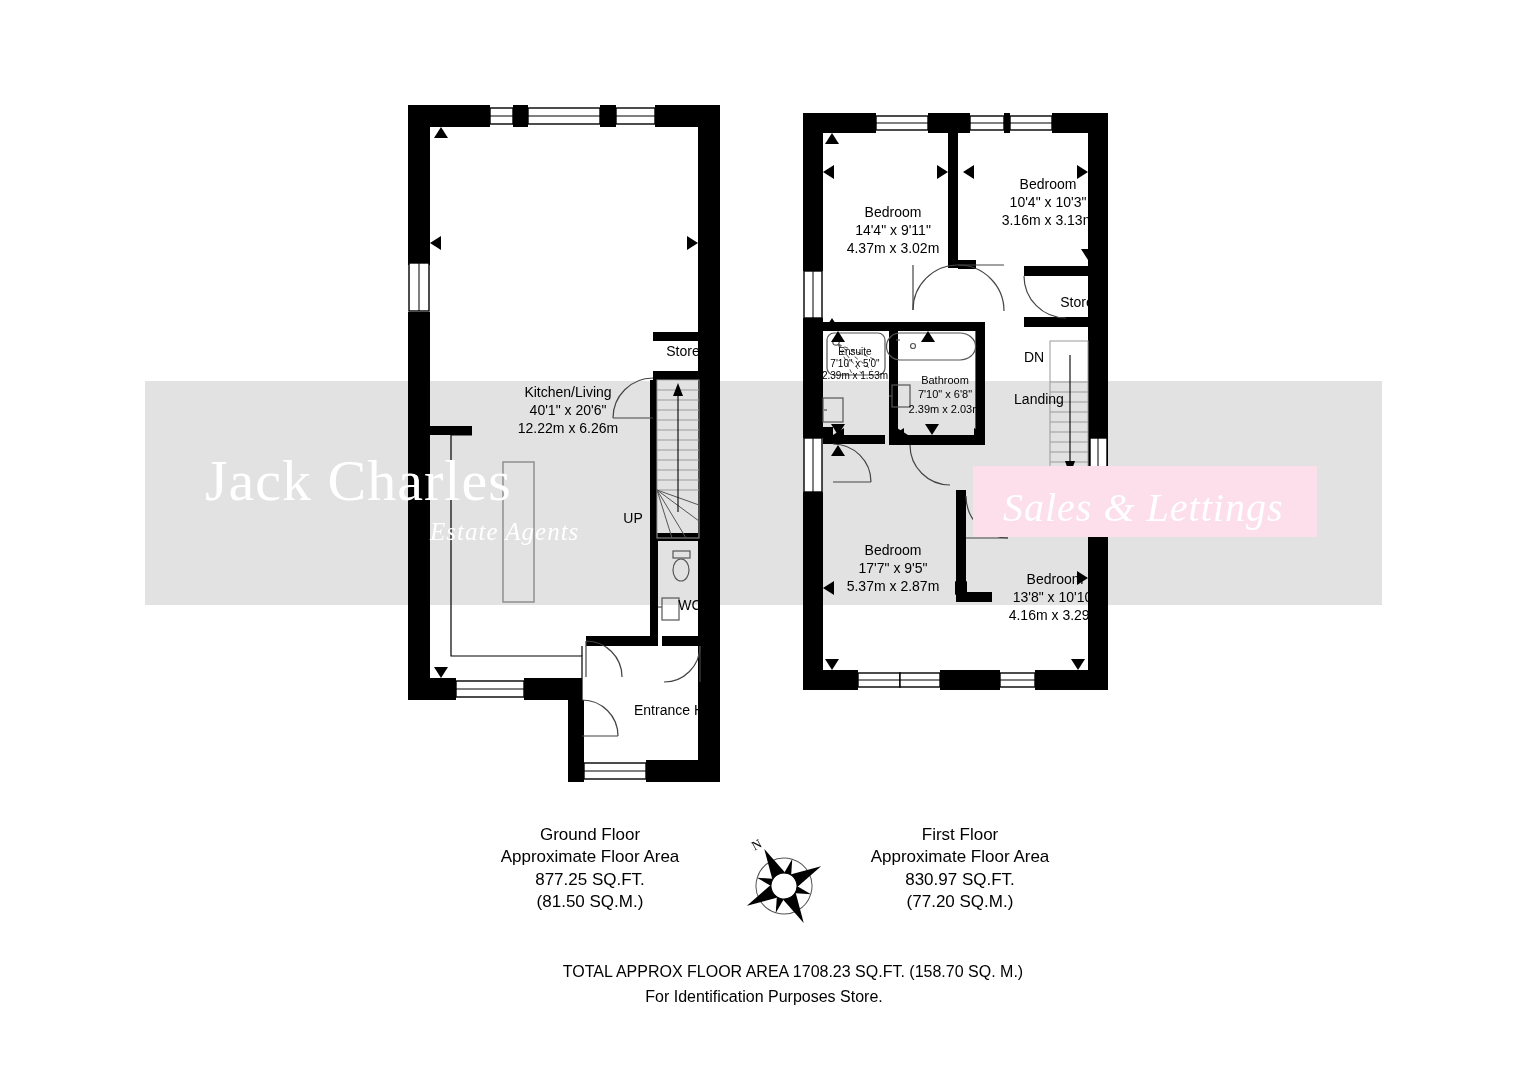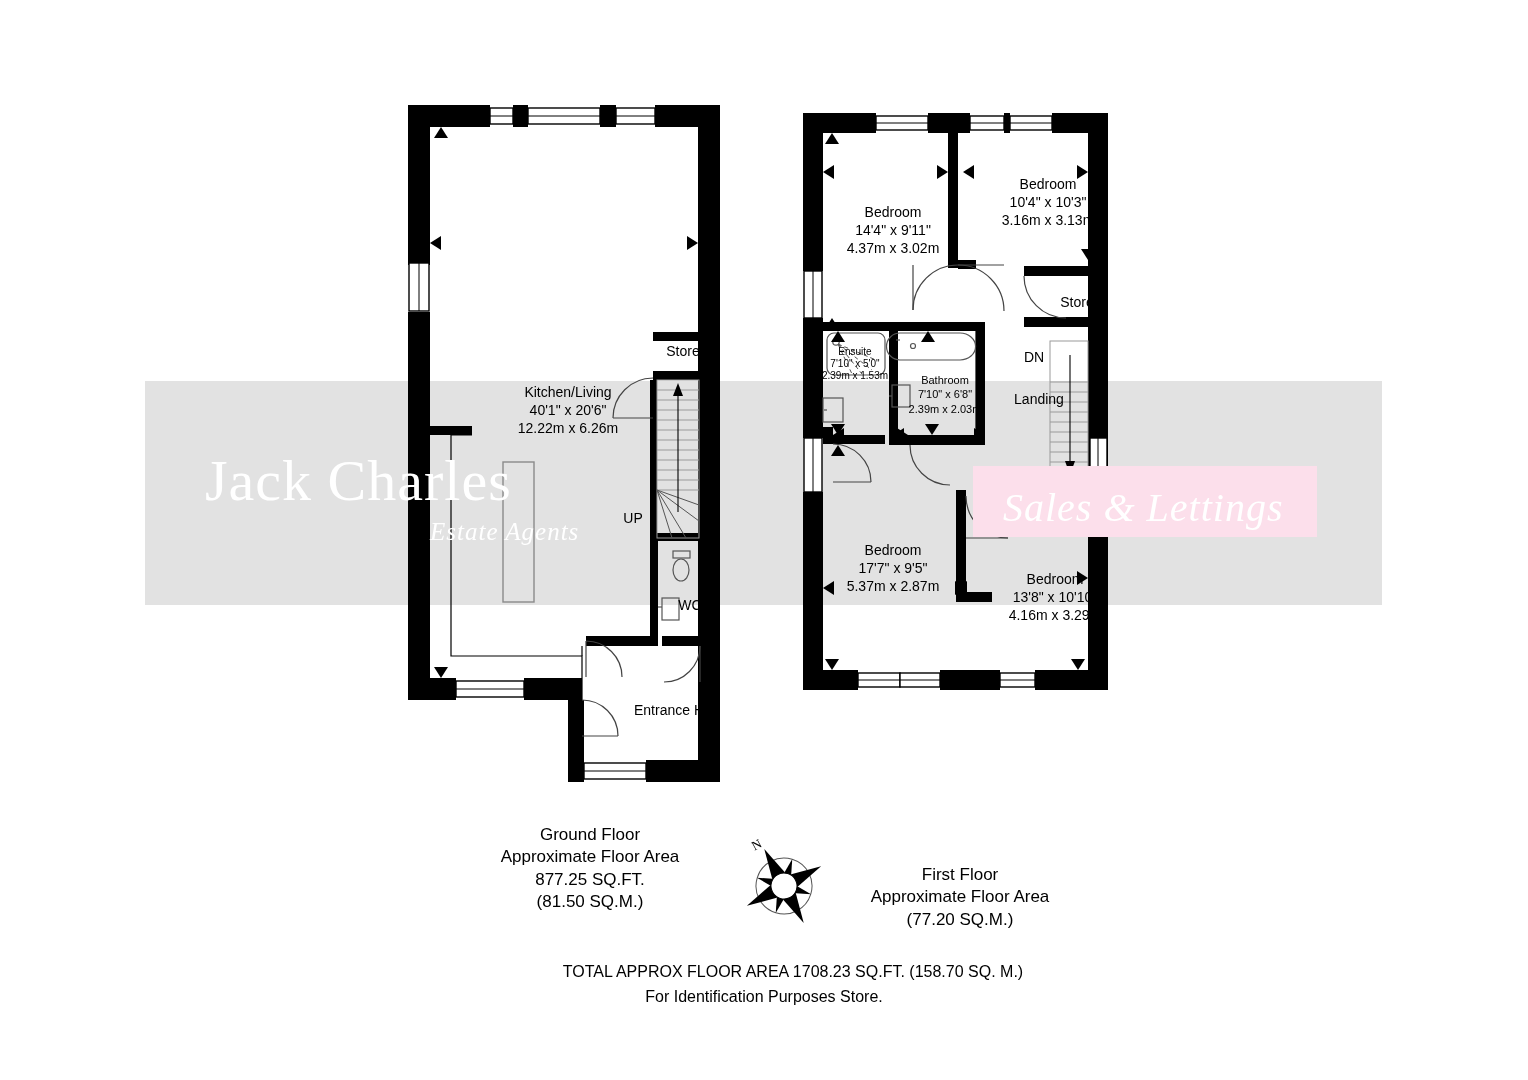--- a/index.html
+++ b/index.html
@@ -487,23 +487,24 @@
 
   <div class="lbl" style="left:1012px; top:348px; width:44px;">DN</div>
 
   <div class="footblock" style="left:440px; top:824px; width:300px;">
     <div>Ground Floor</div>
     <div>Approximate Floor Area</div>
     <div>877.25 SQ.FT.</div>
     <div>(81.50 SQ.M.)</div>
   </div>
 
-  <div class="footblock" style="left:810px; top:824px; width:300px;margin-top:40px;">
+  <div class="footblock" style="left:810px; top:824px; width:300px;">
     <div>First Floor</div>
     <div>Approximate Floor Area</div>
+    <div>830.97 SQ.FT.</div>
     <div>(77.20 SQ.M.)</div>
   </div>
 
   <div style="position:absolute; left:752px; top:837px; font-size:13px;
               font-family:'Liberation Serif', serif; transform:rotate(-28deg);">N</div>
 
   <div class="total-line" style="top:960px;margin-left:29px;">TOTAL APPROX FLOOR AREA 1708.23 SQ.FT. (158.70 SQ. M.)</div>
   <div class="total-line" style="top:985px;">For Identification Purposes Store.</div>
 
 </div>

